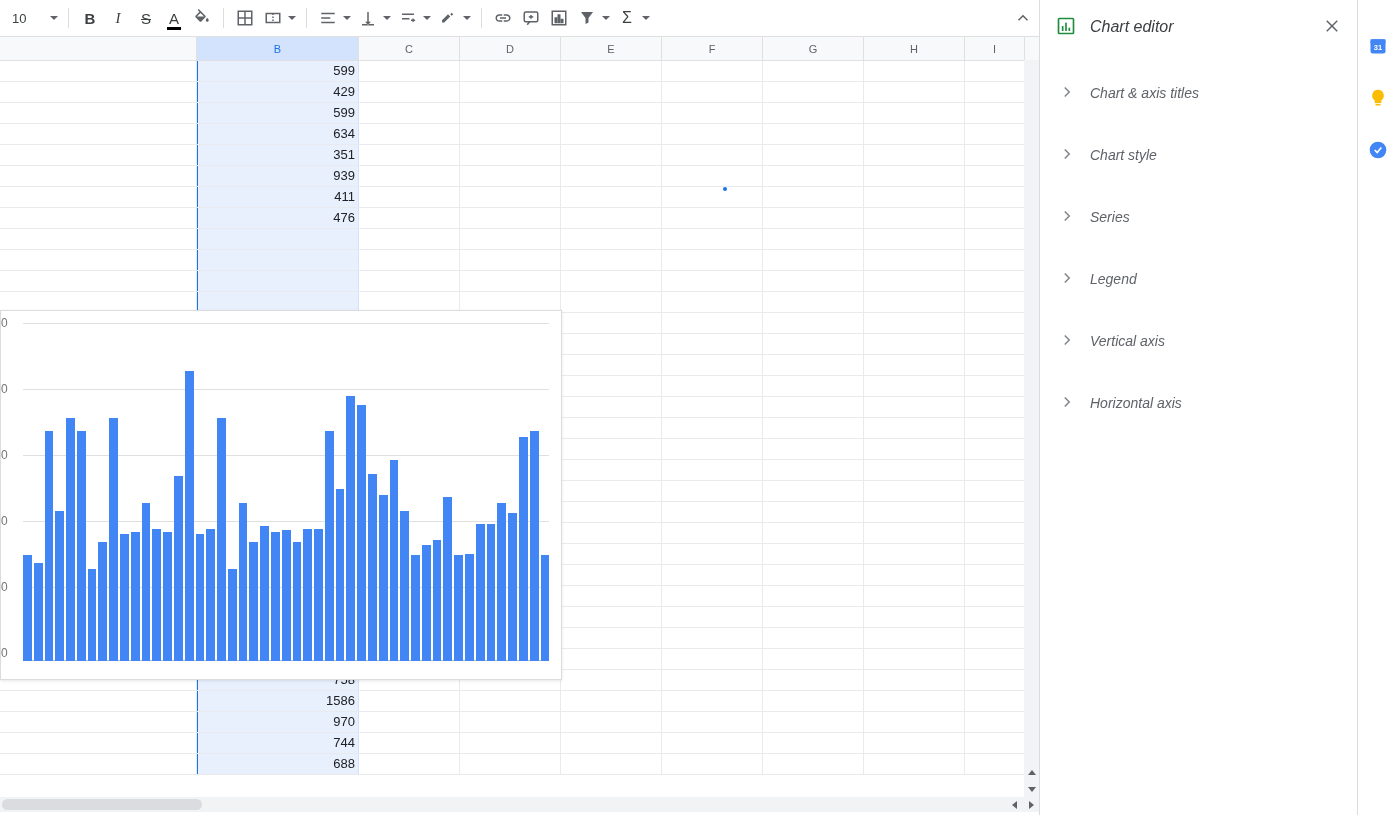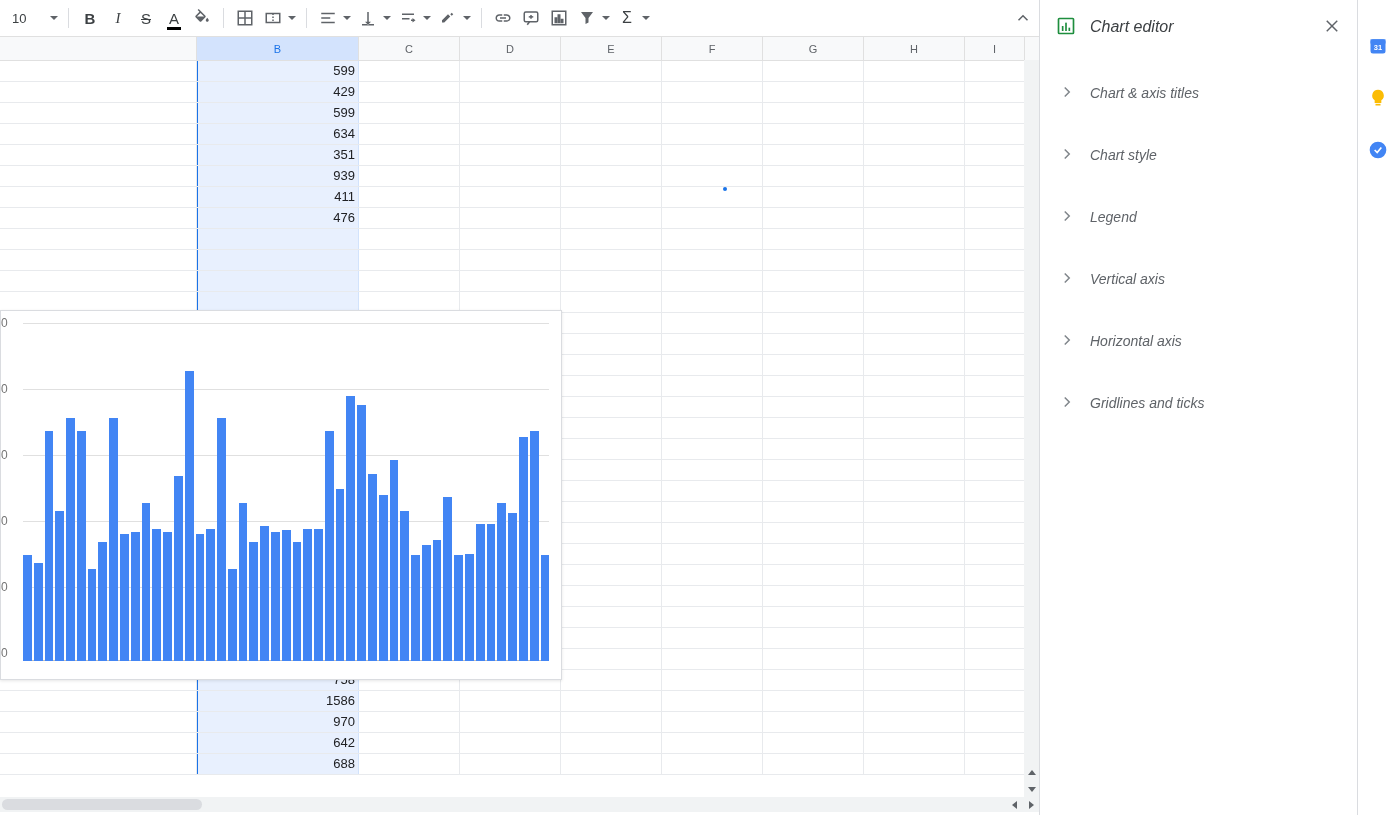--- a/index.html
+++ b/index.html
@@ -546,21 +546,21 @@
         <div class="cell" style="width:101px"></div>
         <div class="cell" style="width:101px"></div>
         <div class="cell" style="width:101px"></div>
         <div class="cell" style="width:101px"></div>
         <div class="cell" style="width:101px"></div>
         <div class="cell" style="width:101px"></div>
         <div class="cell" style="width:60px"></div>
       </div>
       <div class="row">
         <div class="cell colA" style="width:197px"></div>
-        <div class="cell num sel sel-edge-l" style="width:162px">642</div>
+        <div class="cell num sel sel-edge-l" style="width:162px">744</div>
         <div class="cell" style="width:101px"></div>
         <div class="cell" style="width:101px"></div>
         <div class="cell" style="width:101px"></div>
         <div class="cell" style="width:101px"></div>
         <div class="cell" style="width:101px"></div>
         <div class="cell" style="width:101px"></div>
         <div class="cell" style="width:60px"></div>
       </div>
       <div class="row">
         <div class="cell colA" style="width:197px"></div>
@@ -705,39 +705,39 @@
       <div class="acc">
     <span class="chev"><svg viewBox="0 0 24 24" stroke-width="2">
             <polyline points="9 6 15 12 9 18"></polyline>
           </svg></span>
     <span class="lbl">Chart style</span>
   </div>
       <div class="acc">
     <span class="chev"><svg viewBox="0 0 24 24" stroke-width="2">
             <polyline points="9 6 15 12 9 18"></polyline>
           </svg></span>
+    <span class="lbl">Series</span>
+  </div>
+      <div class="acc">
+    <span class="chev"><svg viewBox="0 0 24 24" stroke-width="2">
+            <polyline points="9 6 15 12 9 18"></polyline>
+          </svg></span>
     <span class="lbl">Legend</span>
   </div>
       <div class="acc">
     <span class="chev"><svg viewBox="0 0 24 24" stroke-width="2">
             <polyline points="9 6 15 12 9 18"></polyline>
           </svg></span>
     <span class="lbl">Vertical axis</span>
   </div>
       <div class="acc">
     <span class="chev"><svg viewBox="0 0 24 24" stroke-width="2">
             <polyline points="9 6 15 12 9 18"></polyline>
           </svg></span>
     <span class="lbl">Horizontal axis</span>
-  </div>
-      <div class="acc">
-    <span class="chev"><svg viewBox="0 0 24 24" stroke-width="2">
-            <polyline points="9 6 15 12 9 18"></polyline>
-          </svg></span>
-    <span class="lbl">Gridlines and ticks</span>
   </div>
     </div>
 </div>
 
 <div class="rside">
   <div class="ric">
     <svg viewBox="0 0 24 24">
         <rect x="3" y="4" width="18" height="17" rx="3" fill="#4285f4"></rect>
         <rect x="3" y="4" width="18" height="5" fill="#4285f4"></rect>
         <text x="12" y="17" font-size="9" fill="#fff" text-anchor="middle" font-weight="bold">31</text>

